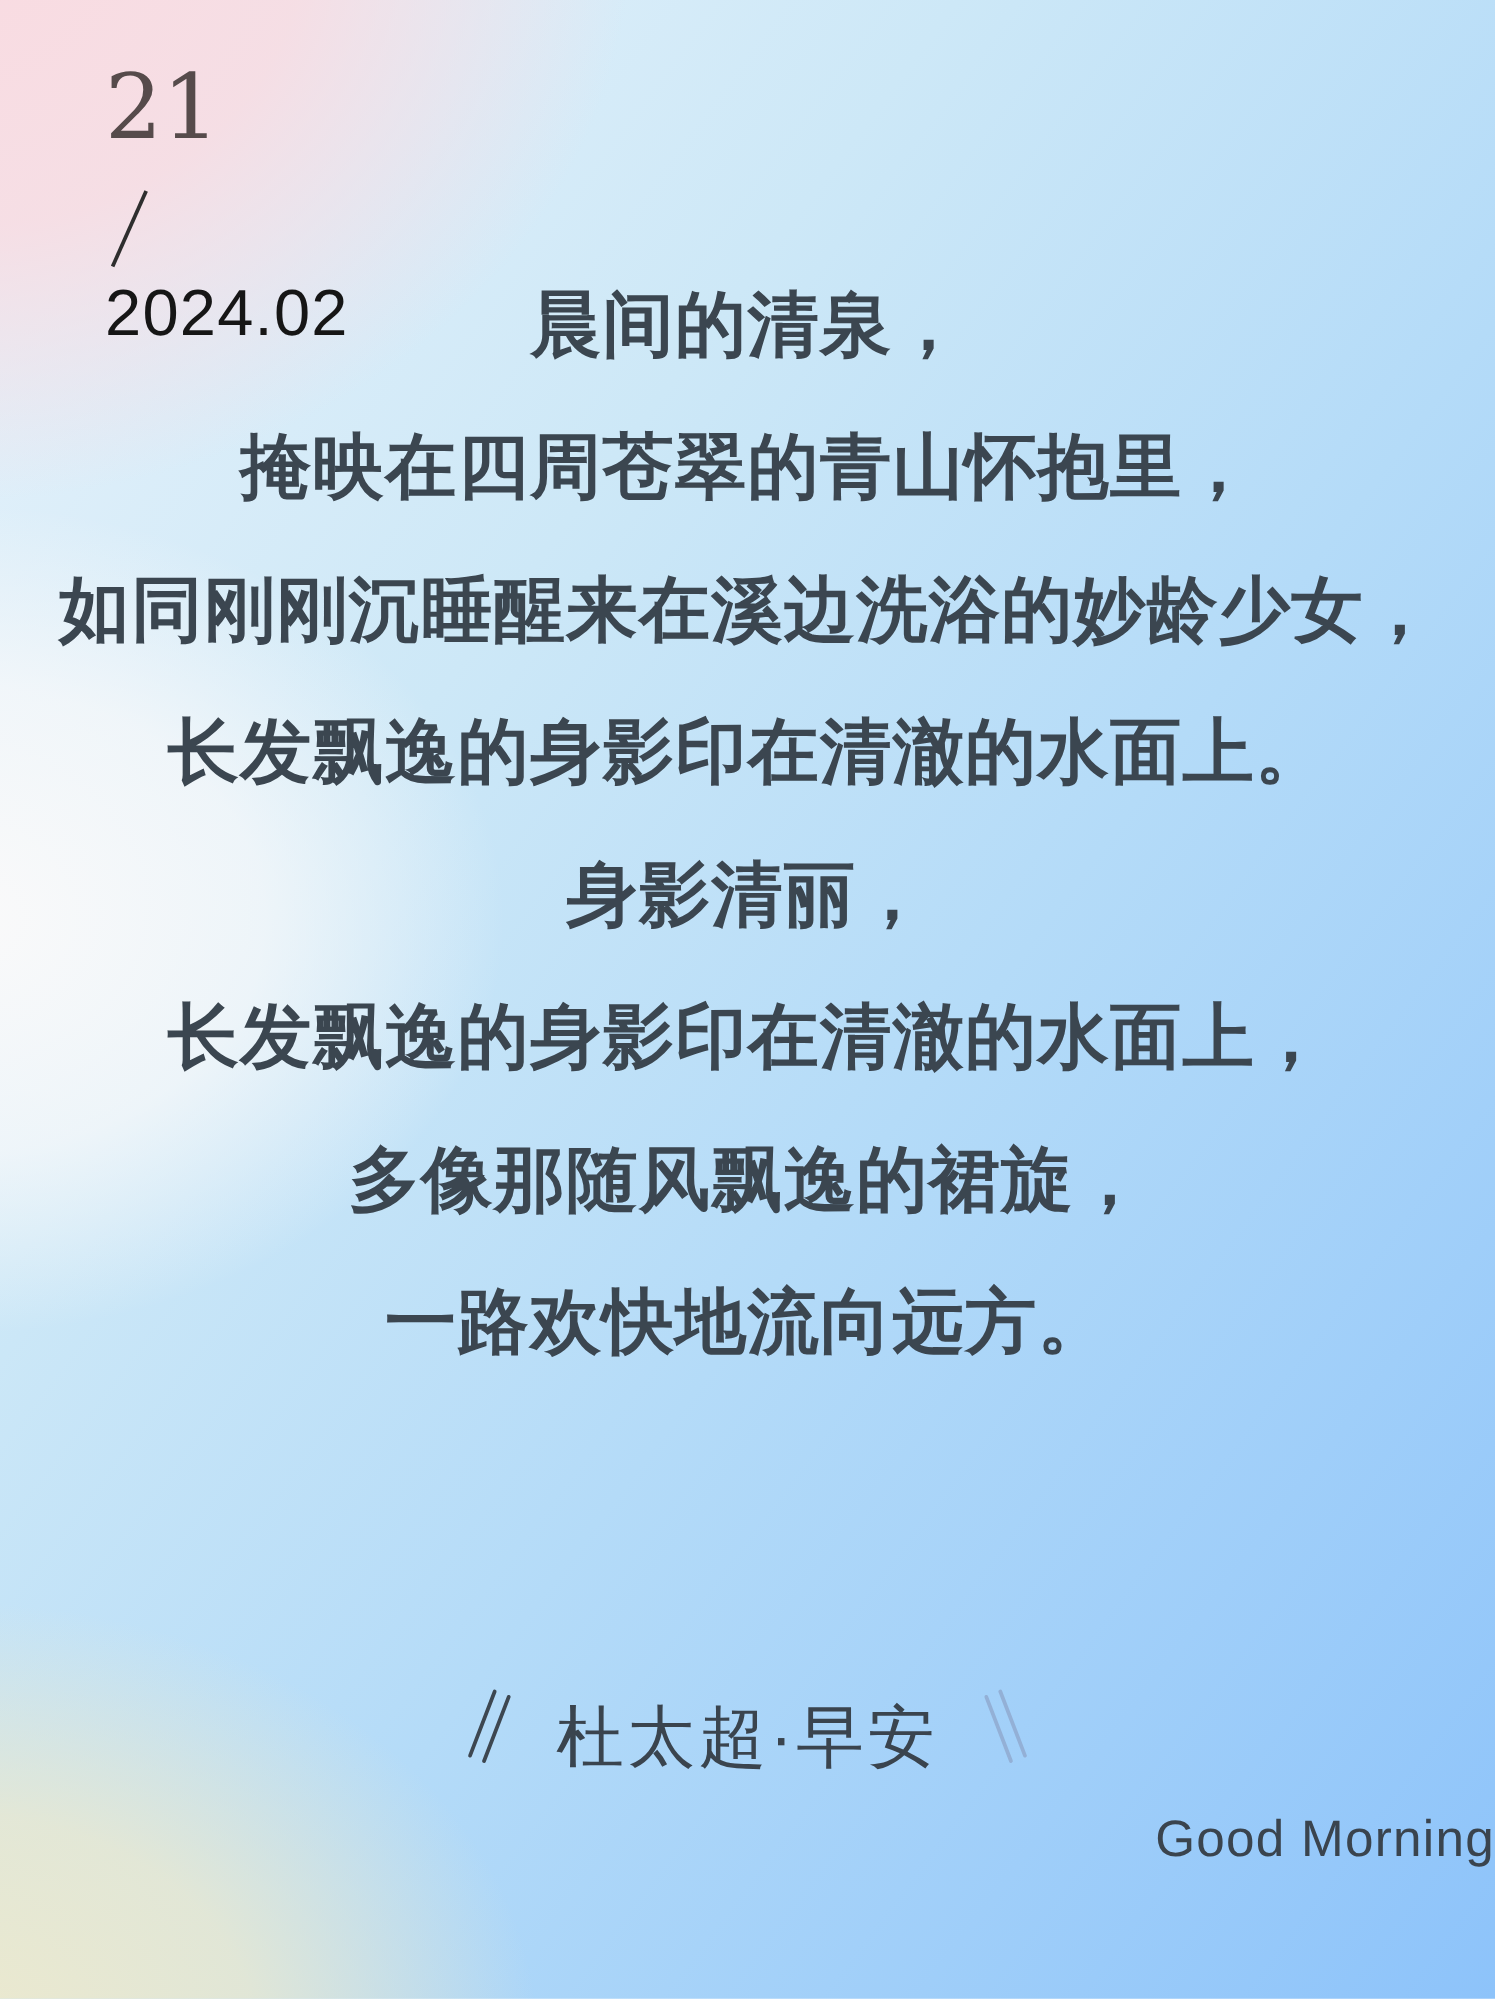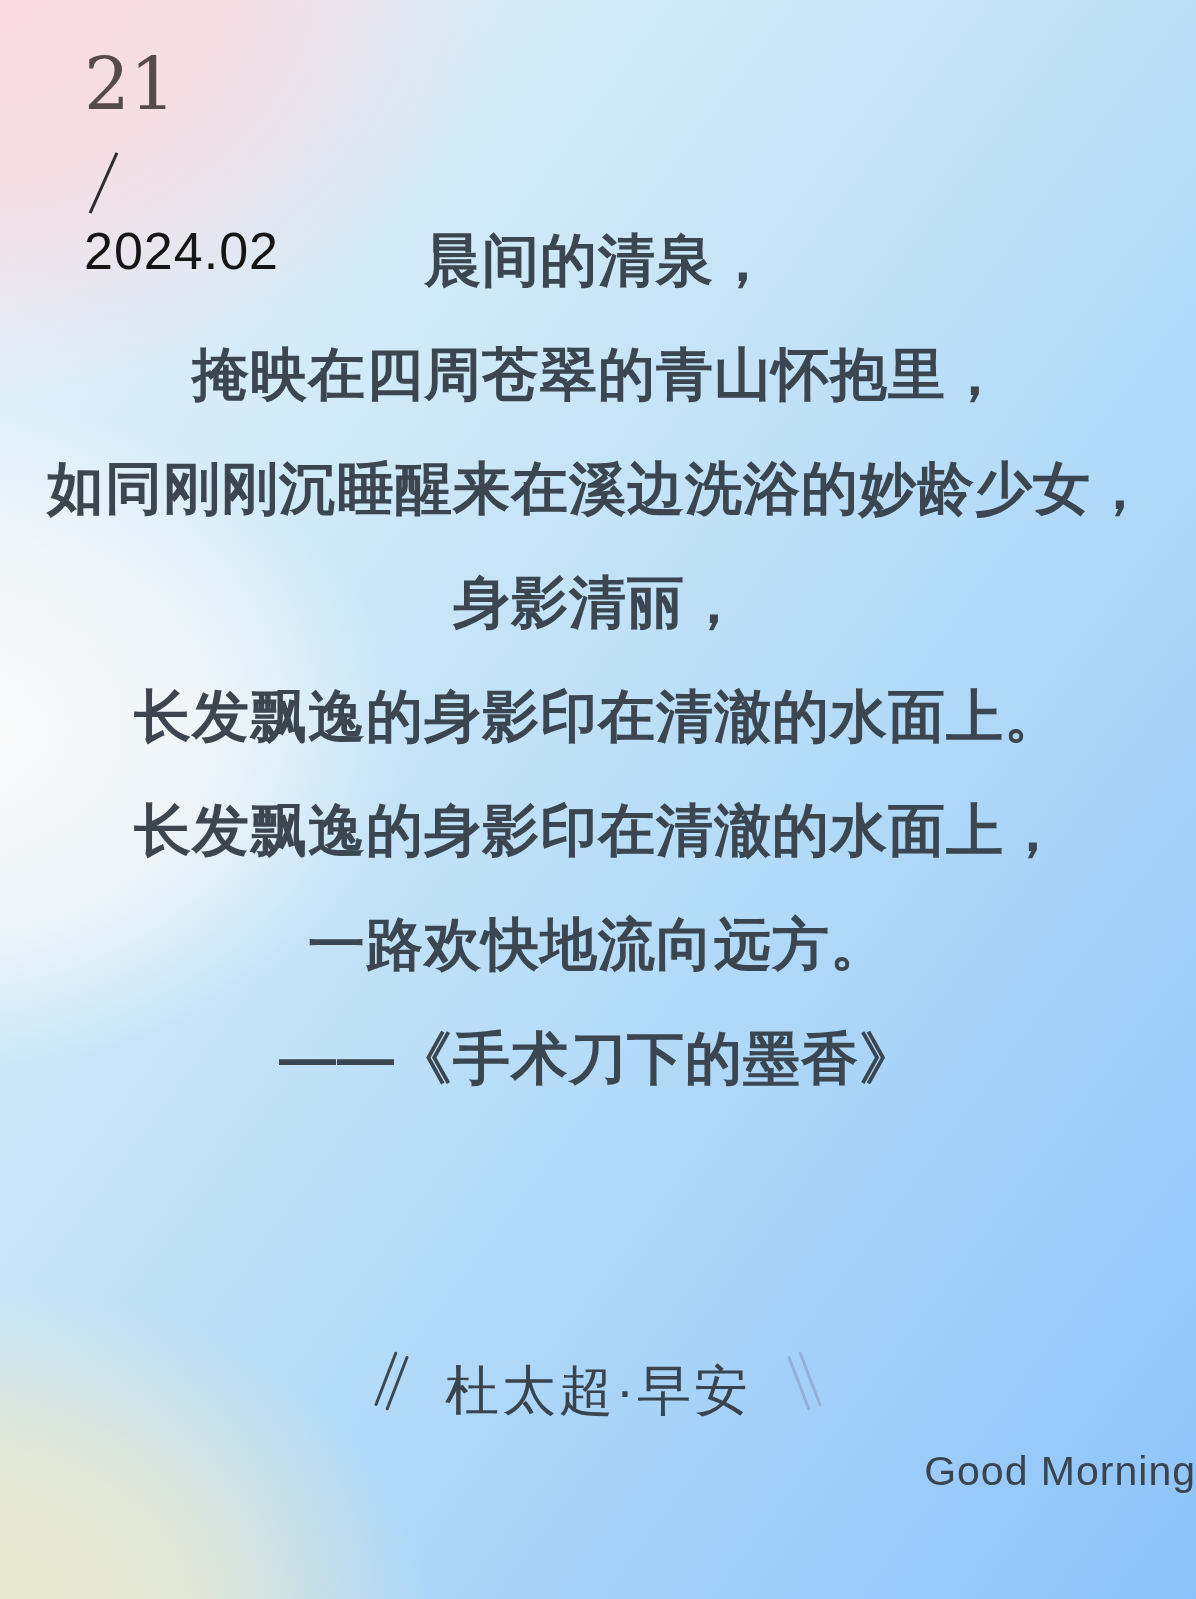--- a/index.html
+++ b/index.html
@@ -89,25 +89,25 @@
 <div class="page">
 
   <div class="date-day">21</div>
   <div class="date-slash"></div>
   <div class="date-ym">2024.02</div>
 
   <div class="poem">
     <div class="poem-line">晨间的清泉，</div>
     <div class="poem-line">掩映在四周苍翠的青山怀抱里，</div>
     <div class="poem-line">如同刚刚沉睡醒来在溪边洗浴的妙龄少女，</div>
+    <div class="poem-line">长发飘逸的身影印在清澈的水面上。</div>
     <div class="poem-line">身影清丽，</div>
-    <div class="poem-line">长发飘逸的身影印在清澈的水面上。</div>
     <div class="poem-line">长发飘逸的身影印在清澈的水面上，</div>
+    <div class="poem-line">多像那随风飘逸的裙旋，</div>
     <div class="poem-line">一路欢快地流向远方。</div>
-    <div class="poem-line">——《手术刀下的墨香》</div>
   </div>
 
   <div class="author-row">
     <div class="dslash left">
         <span></span>
         <span></span>
       </div>
     <div class="author-text">杜太超·早安</div>
     <div class="dslash right">
         <span></span>

